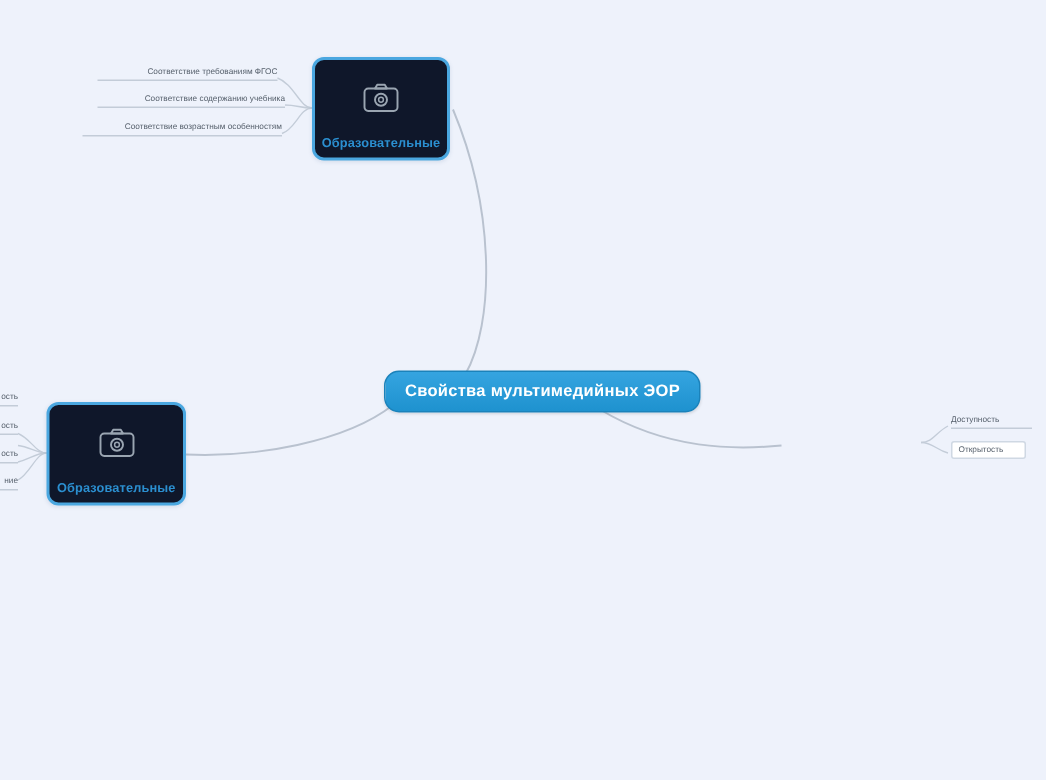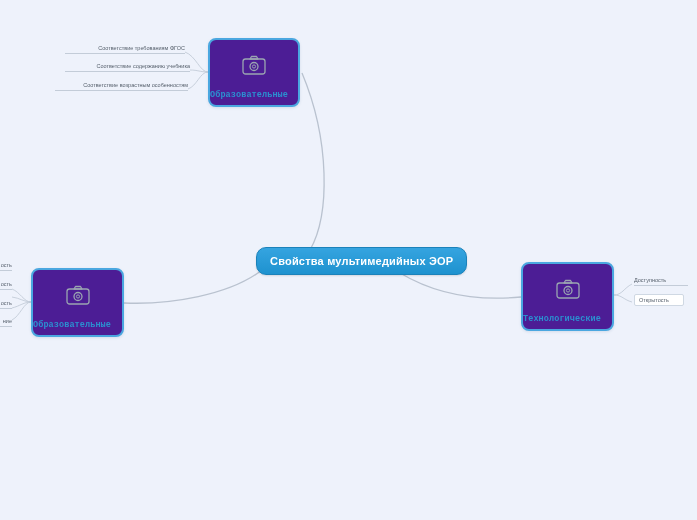--- a/index.html
+++ b/index.html
@@ -36,30 +36,29 @@
     color: #ffffff;
     font-size: 11px;
     font-weight: bold;
     padding: 7px 13px;
     white-space: nowrap;
     box-shadow: 0 1px 2px rgba(0,0,0,0.12);
     letter-spacing: 0.2px;
   }
   .topic-node {
     position: absolute;
-    background: #4c1d95;
+    background: #0f172a;
     border: 2px solid #4aa7e0;
     border-radius: 8px;
     box-shadow: 0 1px 3px rgba(40,80,120,0.13);
     display: flex;
     flex-direction: column;
-    align-items: flex-start;
+    align-items: center;
     justify-content: flex-start;
     box-sizing: border-box;
-    font-family: Liberation Mono, monospace;
   }
   .topic-img {
     flex: 1 1 auto;
     width: 100%;
     display: flex;
     align-items: center;
     justify-content: center;
   }
   .cam-icon {
     display: block;
@@ -166,31 +165,20 @@
   <div class="leaf-label right-anchored" style="left:-12px; top:281px; width:24px; border-bottom:1px solid #c3ccd8;">
     <span>ость</span>
   </div>
   <div class="leaf-label right-anchored" style="left:-12px; top:300px; width:24px; border-bottom:1px solid #c3ccd8;">
     <span>ость</span>
   </div>
   <div class="leaf-label right-anchored" style="left:-12px; top:318px; width:24px; border-bottom:1px solid #c3ccd8;">
     <span>ние</span>
   </div>
 
-  <div class="topic-node" style="left:521px; top:262px; width:93px; height:69px;">
-    <div class="topic-img">
-      <svg class="cam-icon" width="24" height="20" viewBox="0 0 24 20">
-        <rect x="1" y="4" width="22" height="15" rx="2.5" ry="2.5" fill="none" stroke="#9aa5b1" stroke-width="1.3"></rect>
-        <path d="M8 4 L9.5 1.5 L14.5 1.5 L16 4 Z" fill="none" stroke="#9aa5b1" stroke-width="1.3" stroke-linejoin="round"></path>
-        <circle cx="12" cy="11.5" r="4" fill="none" stroke="#9aa5b1" stroke-width="1.3"></circle>
-        <circle cx="12" cy="11.5" r="1.6" fill="none" stroke="#9aa5b1" stroke-width="1"></circle>
-      </svg>
-    </div>
-    <div class="topic-label">Технологические</div>
-  </div>
 
   <div class="leaf-label" style="left:634px; top:277px; width:54px; border-bottom:1px solid #c3ccd8;">
     <span>Доступность</span>
   </div>
   <div class="leaf-box" style="left:634px; top:294px; width:50px;">
     <span>Открытость</span>
   </div>
 
 </div>
 

